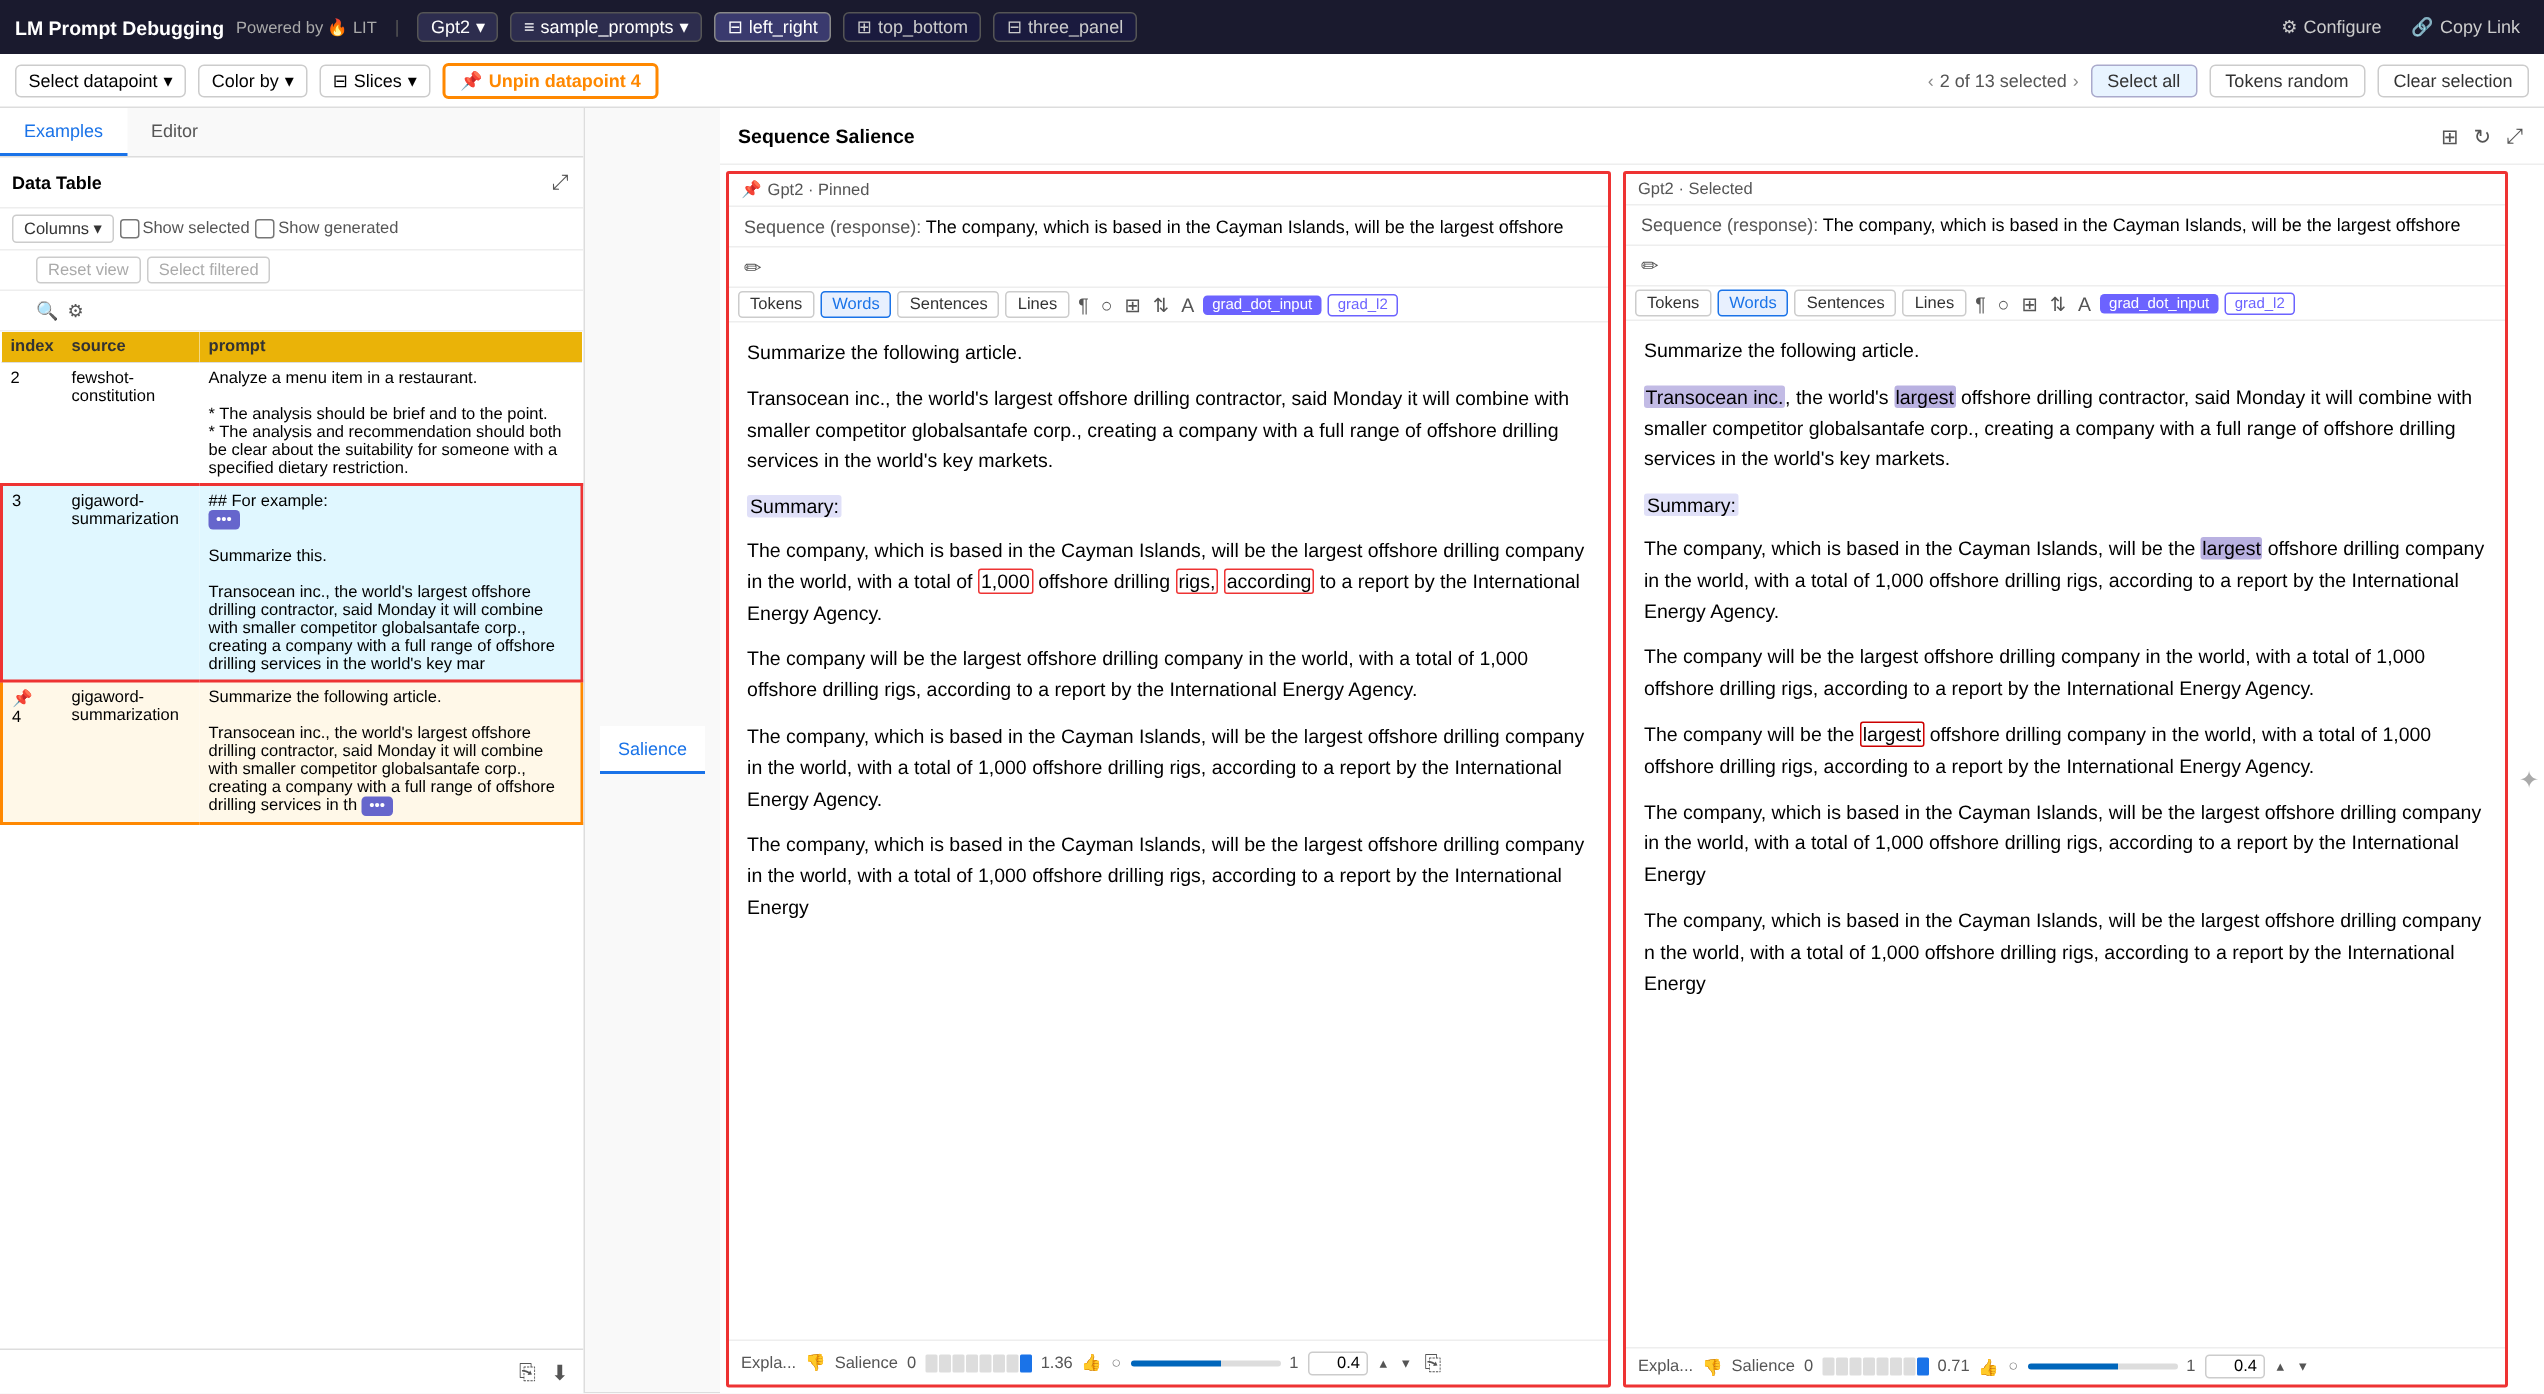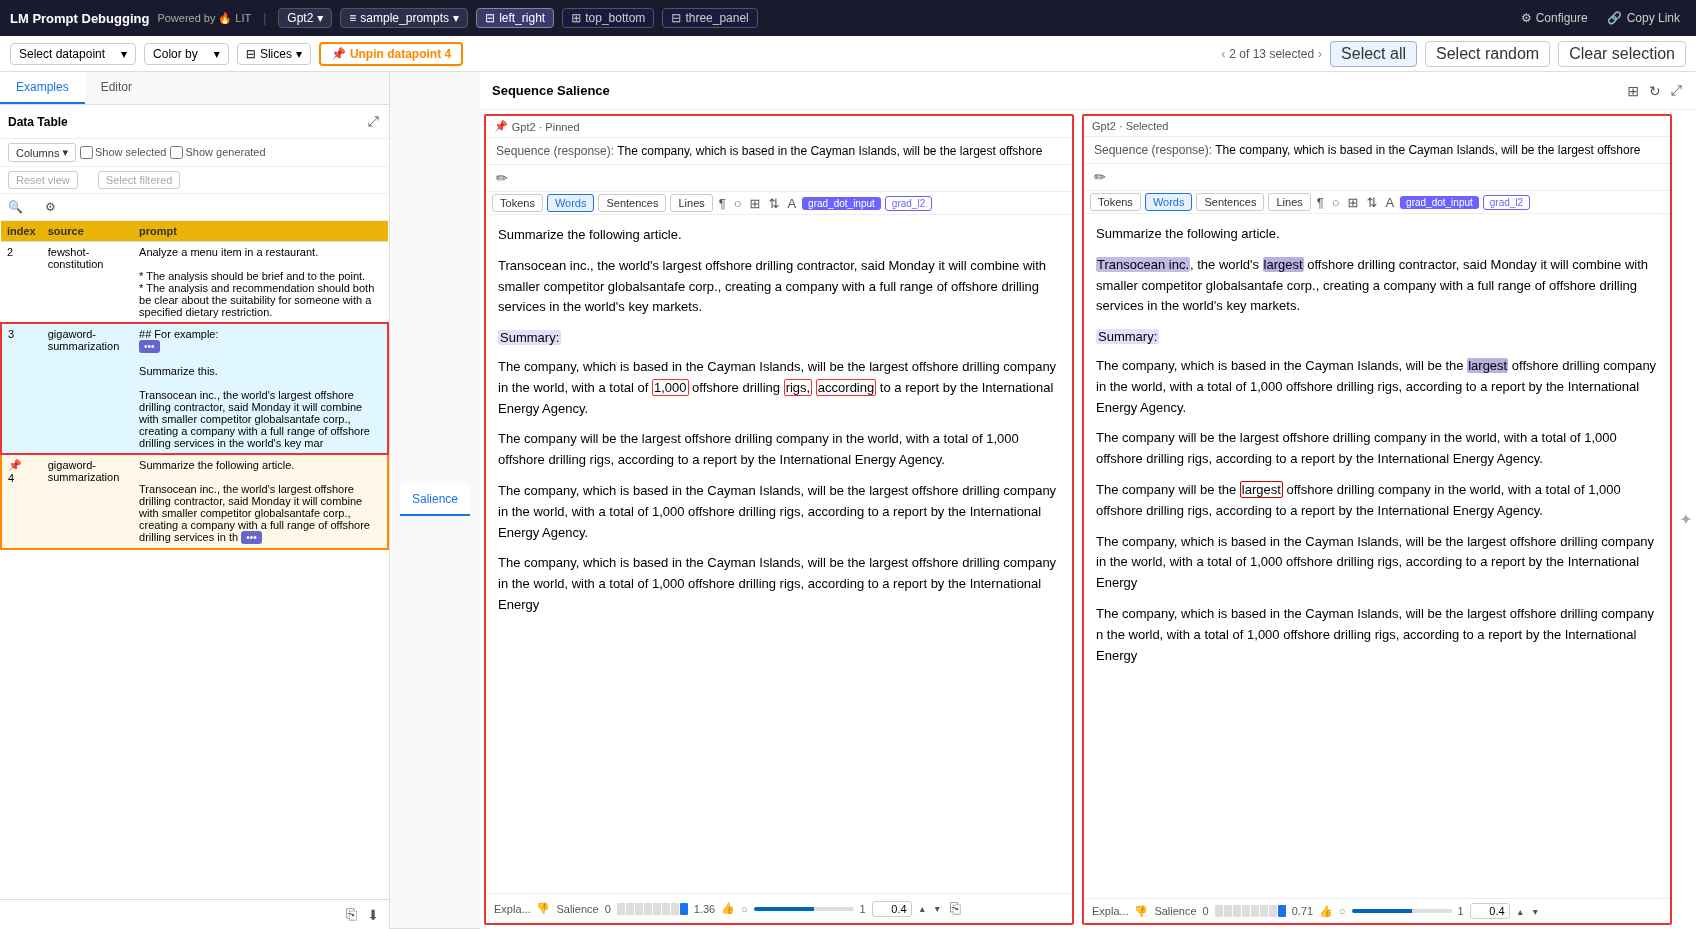--- a/index.html
+++ b/index.html
@@ -73,21 +73,21 @@
       height: 36px;
       padding: 0 10px;
       gap: 8px;
     }
     .second-nav .dropdown-btn {
       background: #fff;
       border: 1px solid #ccc;
       border-radius: 4px;
       padding: 3px 8px;
       cursor: pointer;
-      display: flex; align-items: center; gap: 16px;
+      display: flex; align-items: center; gap: 4px;
       font-size: 12px;
     }
     .second-nav .slices-btn {
       background: #fff;
       border: 1px solid #ccc;
       border-radius: 4px;
       padding: 3px 8px;
       cursor: pointer;
       display: flex; align-items: center; gap: 4px;
       font-size: 12px;
@@ -105,21 +105,21 @@
     }
     .second-nav .spacer { flex: 1; }
     .selection-info { color: #555; font-size: 12px; display: flex; align-items: center; gap: 4px; }
     .selection-info .chevron { cursor: pointer; color: #888; }
     .nav-action-btn {
       background: #fff;
       border: 1px solid #ccc;
       border-radius: 4px;
       padding: 3px 10px;
       cursor: pointer;
-      font-size: 16px;
+      font-size: 12px;
       color: #333;
     }
     .nav-action-btn.active-sel {
       background: #e8f4ff;
       border-color: #aac;
     }
 
     
     .main-area {
       display: flex;
@@ -177,23 +177,23 @@
       cursor: pointer;
       font-size: 11px;
       color: #333;
       display: flex; align-items: center; gap: 3px;
     }
     .small-btn.disabled { color: #aaa; cursor: default; }
     .checkbox-label { display: flex; align-items: flex-start; gap: 2px; font-size: 11px; color: #555; cursor: pointer; }
     .search-row {
       display: flex;
       align-items: center;
-      padding: 4px 8px;
+      padding: 4px 24px;
       border-bottom: 1px solid #eee;
-      gap: 20px;
+      gap: 4px;
     }
     .search-input {
       flex: 1;
       border: 1px solid #ccc;
       border-radius: 3px;
       padding: 3px 7px;
       font-size: 11px;
       outline: none;
     }
 
@@ -511,21 +511,21 @@
     <span>📌</span>
     <span>Unpin datapoint 4</span>
   </button>
   <div class="spacer"></div>
   <div class="selection-info">
     <span class="chevron">‹</span>
     <span>2 of 13 selected</span>
     <span class="chevron">›</span>
   </div>
   <button class="nav-action-btn active-sel">Select all</button>
-  <button class="nav-action-btn">Select random</button>
+  <button class="nav-action-btn">Tokens random</button>
   <button class="nav-action-btn">Clear selection</button>
 </div>
 
 <div class="main-area">
 
   <div class="left-panel">
     <div class="panel-tabs">
       <div class="panel-tab active">Examples</div>
       <div class="panel-tab">Editor</div>
     </div>

